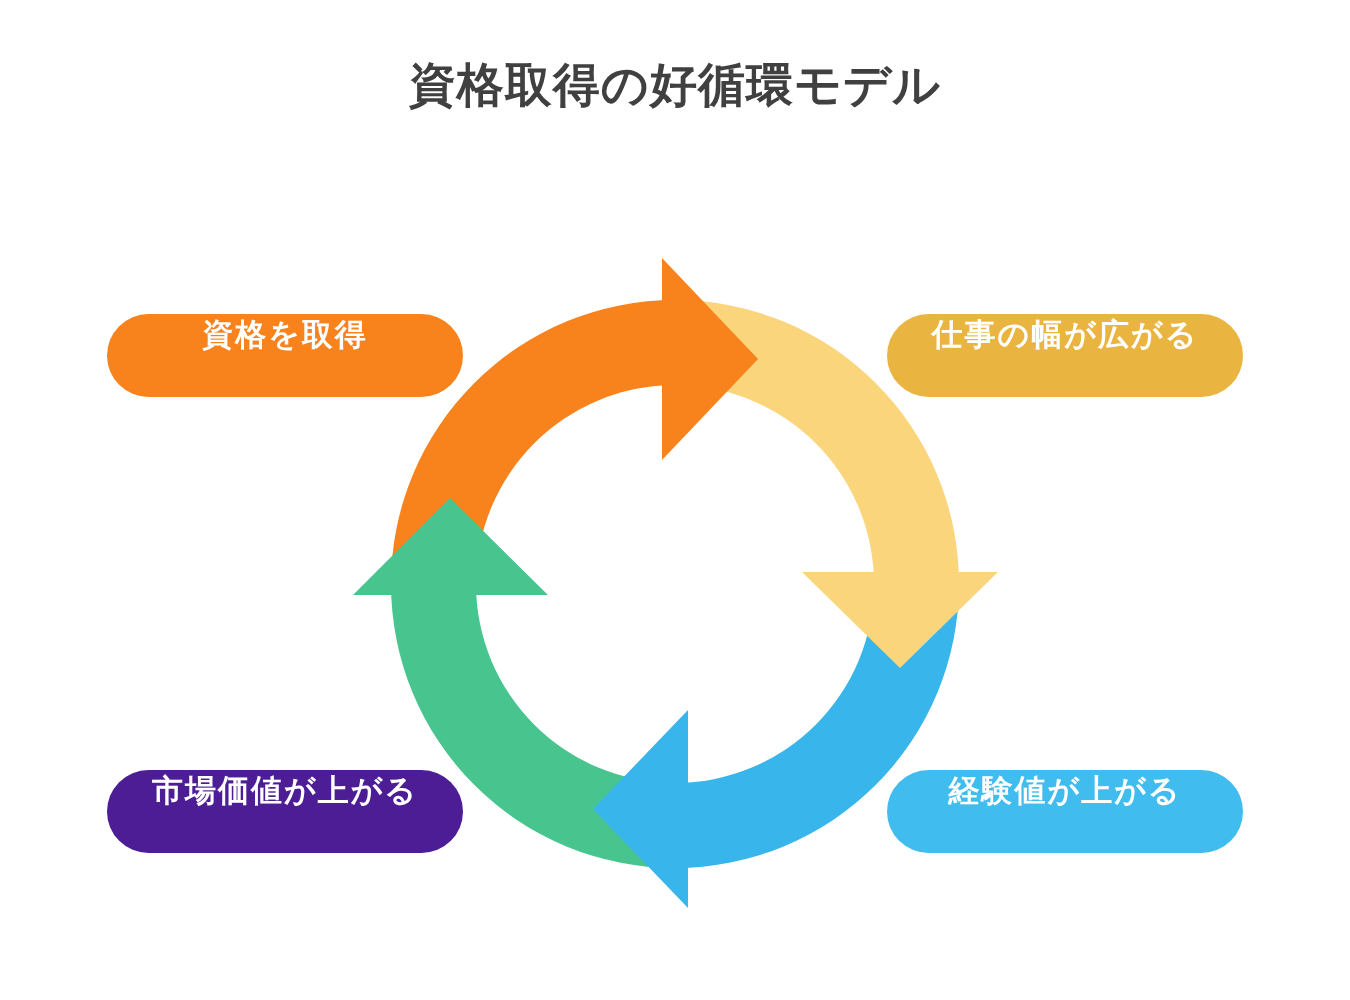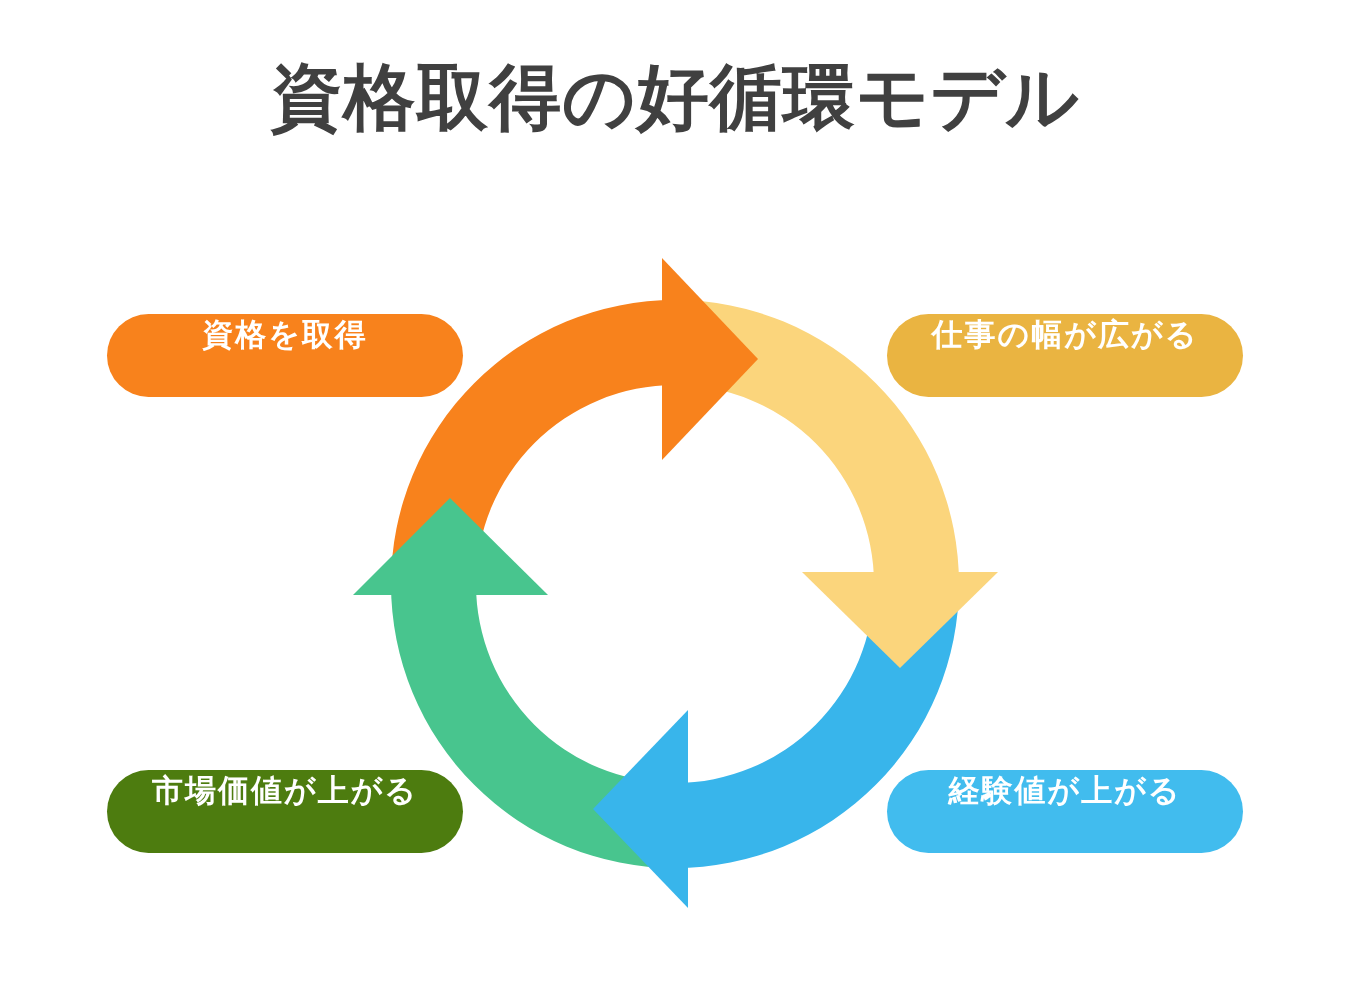--- a/index.html
+++ b/index.html
@@ -11,21 +11,21 @@
     overflow: hidden;
     font-family: "Liberation Sans", sans-serif;
   }
   .title {
     position: absolute;
     top: 60px;
     left: 0;
     width: 100%;
     margin: 0;
     text-align: center;
-    font-size: 72px;
+    font-size: 47px;
     line-height: 1.05;
     font-weight: 800;
     letter-spacing: 1px;
     color: #404040;
   }
   .cycle-svg {
     position: absolute;
     left: 0;
     top: 0;
     width: 1350px;
@@ -74,17 +74,17 @@
   </div>
 
   <div class="pill pill-bottom-right" style="background-color: rgb(65, 188, 238);">
     <span>経験値が上がる</span>
   </div>
 
   <div class="pill pill-top-right" style="background-color: rgb(234, 180, 65);">
     <span>仕事の幅が広がる</span>
   </div>
 
-  <div class="pill pill-bottom-left" style="background-color: #4d7c0f;">
+  <div class="pill pill-bottom-left" style="background-color: #4c1d95;">
     <span>市場価値が上がる</span>
   </div>
 
 </div>
 
 </body></html>

